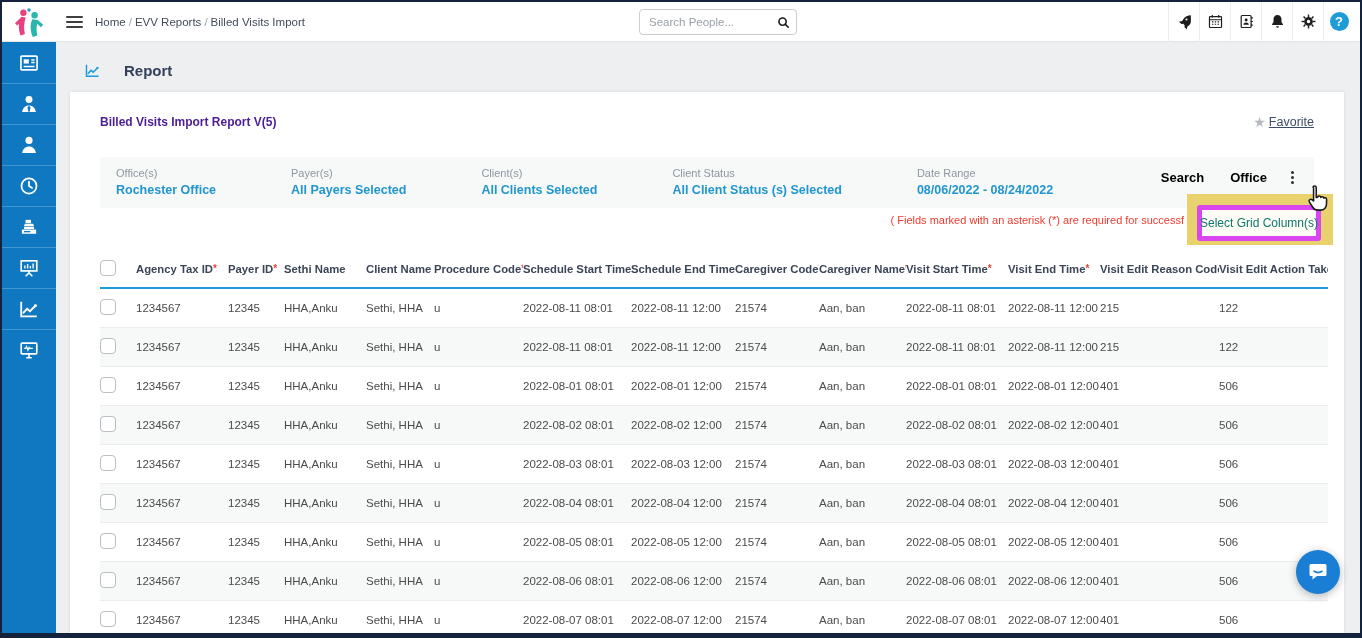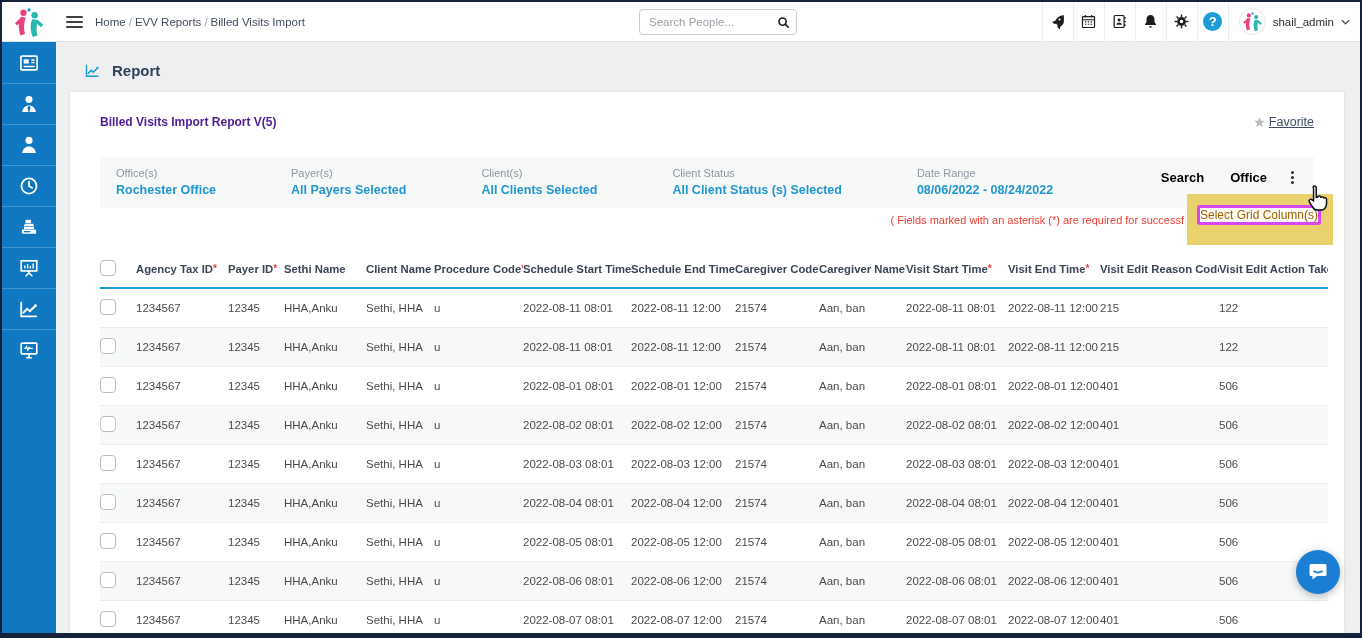--- a/index.html
+++ b/index.html
@@ -25,21 +25,21 @@
   .avatar{width:27px;height:27px;border-radius:50%;border:1px solid #e3e3e3;background:#fff;display:flex;align-items:center;justify-content:center;overflow:hidden;}
   .user-name{font-size:11.5px;color:#2e2e2e;}
 
   
   .sidebar{position:absolute;top:40px;left:0;bottom:0;width:54px;background:var(--sidebar-blue,#0f78c0);z-index:4;}
   .side-item{height:41px;display:flex;align-items:center;justify-content:center;position:relative;cursor:pointer;}
   .side-item + .side-item::before{content:"";position:absolute;top:0;left:0;right:0;height:1px;background:rgba(255,255,255,.22);}
 
   
   .main{position:absolute;left:54px;top:40px;right:0;bottom:0;background:#edeff1;}
-  .section-head{display:flex;align-items:center;gap:11px;padding:13px 0 0 28px;height:44px;}
+  .section-head{display:flex;align-items:center;gap:23px;padding:13px 0 0 28px;height:44px;}
   .section-title{font-size:15px;font-weight:bold;color:#33415c;}
   .card{position:absolute;left:14px;right:16px;top:50px;bottom:0;background:#fff;box-shadow:0 0 3px rgba(0,0,0,.10);}
   .card-head{display:flex;justify-content:space-between;align-items:center;padding:22px 30px 0 30px;}
   .report-title{font-size:12px;font-weight:bold;color:#4c1d95;}
   .favorite{display:flex;align-items:center;gap:3px;cursor:pointer;}
   .favorite .star{color:#b6bac0;font-size:14px;}
   .favorite .fav-label{font-size:12.5px;color:#3e4d68;text-decoration:underline;}
 
   .filterbar{margin:27px 30px 0 30px;background:#f7f8f8;padding:10px 16px 11px 16px;display:flex;align-items:flex-start;}
   .filter-group{margin-right:27px;}
@@ -56,21 +56,21 @@
   .table-wrap{margin:24px 16px 0 30px;overflow:hidden;}
   table{border-collapse:collapse;table-layout:fixed;width:1279px;}
   th{text-align:left;font-size:11.3px;font-weight:bold;color:#3a4556;padding:10px 3px 9px 0;border-bottom:2px solid #1d9bd8;white-space:nowrap;overflow:hidden;}
   th .req{color:#e6413c;font-size:10px;vertical-align:top;}
   td{font-size:11.5px;color:#4b4b4b;padding:0 3px 0 0;height:39px;border-bottom:1px solid #ebedee;white-space:nowrap;overflow:hidden;background:#fff;}
   tr.alt td{background:#f7f9f9;}
   .cb{display:inline-block;width:16px;height:16px;border:1.5px solid #b9bec4;border-radius:4px;background:#fff;cursor:pointer;}
 
   
   .tutorial-highlight{position:absolute;left:1185px;top:192px;width:146px;height:51px;background:var(--highlight-yellow,#e9d16d);z-index:6;}
-  .grid-menu-btn{position:absolute;left:10px;top:11px;width:124px;height:20px;background:#fcfbf4;border:3px solid #d946ef;border-radius:3px;font-size:12px;color:#a16207;display:flex;align-items:center;justify-content:center;cursor:pointer;white-space:nowrap;}
+  .grid-menu-btn{position:absolute;left:10px;top:11px;width:124px;height:36px;background:#fcfbf4;border:5px solid #d946ef;border-radius:3px;font-size:12px;color:#0f766e;display:flex;align-items:center;justify-content:center;cursor:pointer;white-space:nowrap;}
   .cursor-pointer-overlay{position:absolute;left:1302px;top:182px;z-index:8;pointer-events:none;}
   .chat-fab{position:absolute;left:1294px;top:548px;width:44px;height:44px;border-radius:50%;background:#1a7fd4;z-index:9;display:flex;align-items:center;justify-content:center;box-shadow:0 2px 8px rgba(0,0,0,.28);cursor:pointer;}
 </style>
 </head>
 <body>
 
 <div class="frame">
 
   <header class="topbar">
     <div class="logo-box">
@@ -144,41 +144,20 @@
               <rect x="11" y="2.2" width="2" height="3.6" transform="rotate(225 12 12)"></rect>
               <rect x="11" y="2.2" width="2" height="3.6" transform="rotate(270 12 12)"></rect>
               <rect x="11" y="2.2" width="2" height="3.6" transform="rotate(315 12 12)"></rect>
             </g>
           <path d="M12 5.8A6.2 6.2 0 1012 18.2 6.2 6.2 0 0012 5.8zm0 3.7A2.5 2.5 0 1112 14.5 2.5 2.5 0 0112 9.5z"></path>
         </svg>
       </div>
       <div class="icon-cell">
           <span class="help-badge">?</span>
         </div>
-      <div class="user-chip">
-        <span class="avatar">
-          <svg width="21" height="21" viewBox="0 0 40 40">
-              <g fill="#e9417f">
-                <circle cx="13" cy="8.5" r="4"></circle>
-                <path d="M10 13.5 C6.5 19.5 6.5 29.5 9.5 37 L15 35 C13 28 14 20 16 14.5 Z"></path>
-                <path d="M8.5 15.5 L2.5 21.5 L5.2 24.5 L11 18.8 Z"></path>
-              </g>
-              <g fill="#28b6ae">
-                <circle cx="27" cy="11.5" r="4"></circle>
-                <path d="M24 16.5 C21 23.5 21.8 31.5 24.8 38.8 L30.5 36.8 C28.5 30 29.5 23 31.5 17.5 Z"></path>
-                <path d="M30.8 17.5 L37.8 23.5 L35 26.6 L28.8 20.8 Z"></path>
-              </g>
-              <circle cx="20" cy="5" r="2.2" fill="#1e9cd8"></circle>
-            </svg>
-        </span>
-        <span class="user-name">shail_admin</span>
-        <svg width="9" height="6" viewBox="0 0 10 6" fill="none" stroke="#555" stroke-width="1.4">
-            <path d="M1 1l4 4 4-4"></path>
-          </svg>
-      </div>
     </div>
   </header>
 
   <aside class="sidebar" id="sidebar" style="background: rgb(15, 120, 192);">
       <div class="side-item">
         <svg width="22" height="22" viewBox="0 0 24 24">
           <rect x="3.2" y="4.5" width="17.6" height="15" rx="1" fill="none" stroke="#fff" stroke-width="1.8"></rect>
           <rect x="6.2" y="8" width="5.6" height="4.6" fill="#fff"></rect>
           <path d="M14.5 8.7h3.6M14.5 11.5h3.6M6.2 15.8h11.9" stroke="#fff" stroke-width="1.6"></path>
         </svg>

